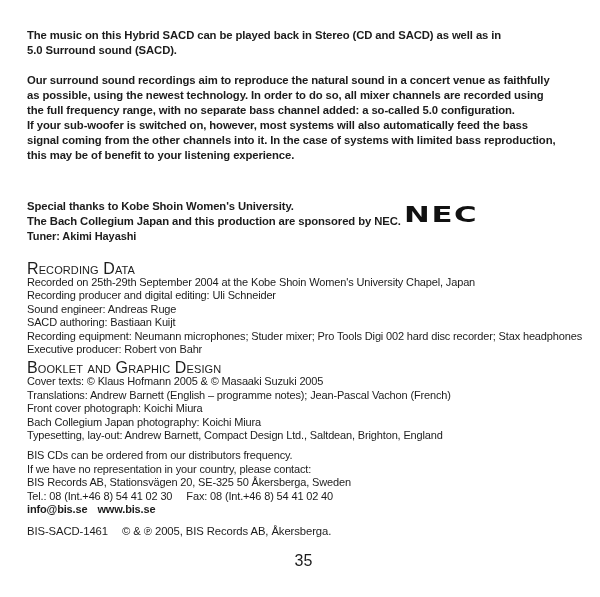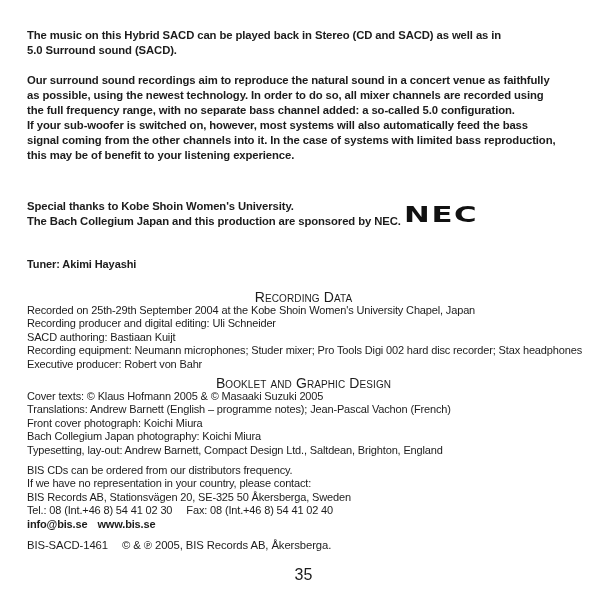--- a/index.html
+++ b/index.html
@@ -12,30 +12,29 @@
     font-family:"Liberation Sans", sans-serif;
     box-sizing:border-box;
     padding:28px 20px 0 27px;
     overflow:hidden;
   }
   .para { font-size:11.3px; line-height:15px; letter-spacing:-0.1px; font-weight:bold; -webkit-text-stroke:0; }
   .para .line, .credits .line { white-space:nowrap; }
   .p-intro { margin:0 0 0 0; }
   .p-surround { margin-top:15px; }
   .sponsor { margin-top:36px; }
-  .tuner { margin-top:28px; font-size:11px; letter-spacing:-0.1px; }
+  .tuner { margin-top:0; font-size:11px; letter-spacing:-0.1px; }
   .credits { font-size:11px; line-height:13.4px; letter-spacing:-0.15px; }
   .sec-recording { margin-top:18px; }
   .sec-booklet { margin-top:5px; }
   .sec-heading {
     font-variant:small-caps;
-    font-size:14px;
+    font-size:16px;
     line-height:14px;
     letter-spacing:0.1px;
-    text-align:center;
   }
   .contact { margin-top:7px; }
   .gap-lg { display:inline-block; width:14px; }
   .gap-md { display:inline-block; width:10px; }
   .bold { font-weight:bold; }
   .catalogue { margin-top:8px; font-size:11.3px; letter-spacing:-0.1px; }
   .pagenum { margin-top:15px; text-align:center; font-size:16px; }
   .nec-logo {
     position:absolute;
     top:204px; left:404px;
@@ -75,20 +74,21 @@
 
   <div class="nec-logo">NEC</div>
 
   <div class="tuner para">Tuner: Akimi Hayashi</div>
 
   <div class="credits sec-recording">
     <div class="sec-heading">Recording Data</div>
     <div>
         <div class="line">Recorded on 25th-29th September 2004 at the Kobe Shoin Women's University Chapel, Japan</div>
         <div class="line">Recording producer and digital editing: Uli Schneider</div>
+        <div class="line">Sound engineer: Andreas Ruge</div>
         <div class="line">SACD authoring: Bastiaan Kuijt</div>
         <div class="line">Recording equipment: Neumann microphones; Studer mixer; Pro Tools Digi 002 hard disc recorder; Stax headphones</div>
         <div class="line">Executive producer: Robert von Bahr</div>
       </div>
   </div>
 
   <div class="credits sec-booklet">
     <div class="sec-heading">Booklet and Graphic Design</div>
     <div>
         <div class="line">Cover texts: © Klaus Hofmann 2005 &amp; © Masaaki Suzuki 2005</div>

